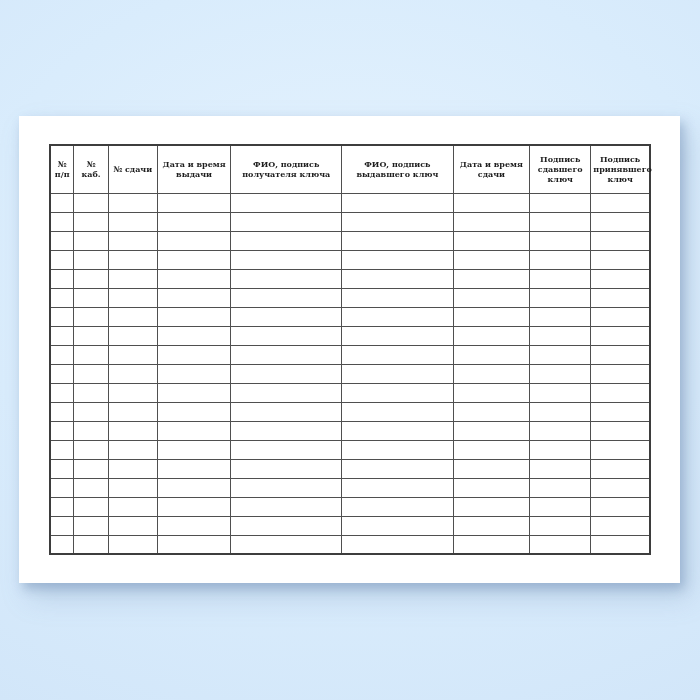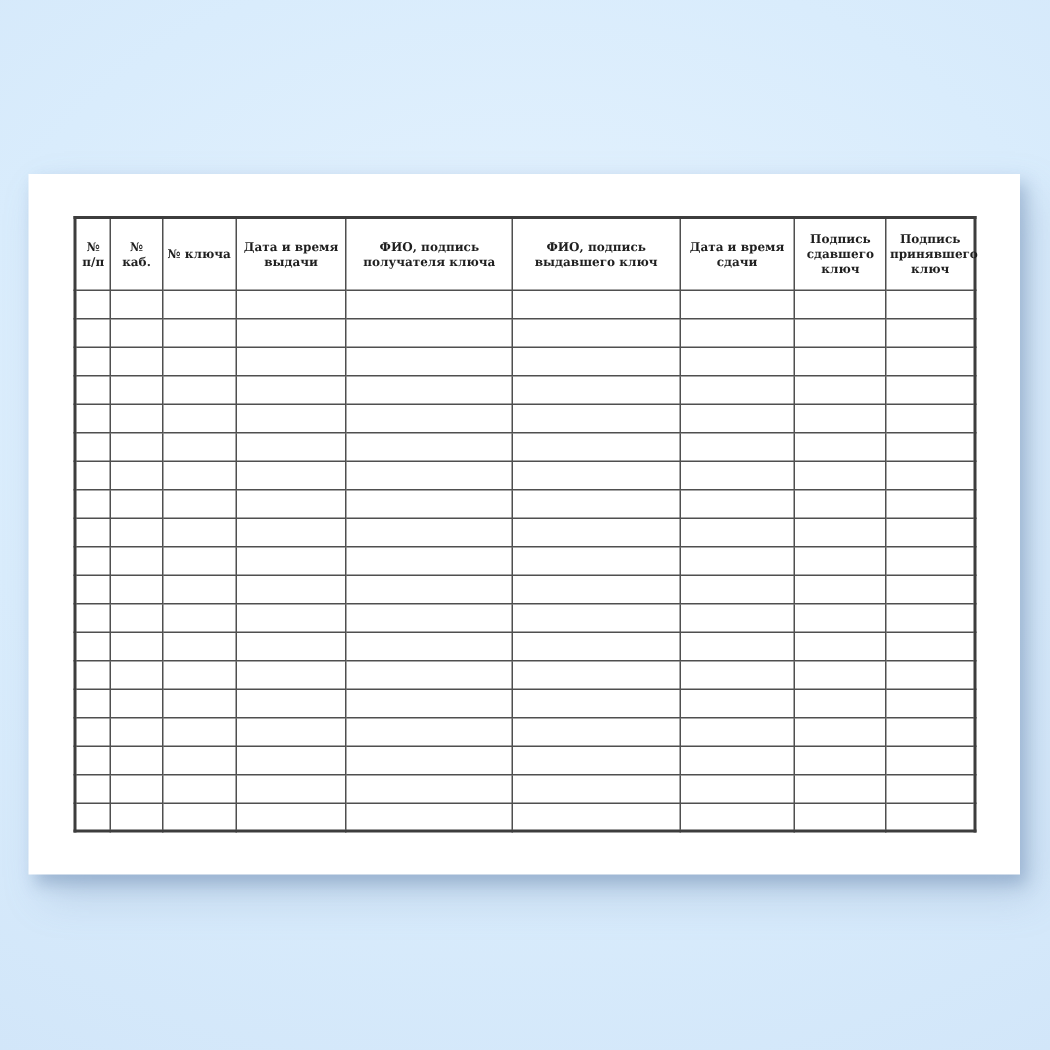--- a/index.html
+++ b/index.html
@@ -82,21 +82,21 @@
           <col class="c7">
           <col class="c8">
           <col class="c9">
       </colgroup>
       <thead>
         <tr>
           <th>№
 п/п</th>
           <th>№
 каб.</th>
-          <th>№ ключа</th>
+          <th>№ сдачи</th>
           <th>Дата и время
 выдачи</th>
           <th>ФИО, подпись
 получателя ключа</th>
           <th>ФИО, подпись
 выдавшего ключ</th>
           <th>Дата и время
 сдачи</th>
           <th>Подпись
 сдавшего

